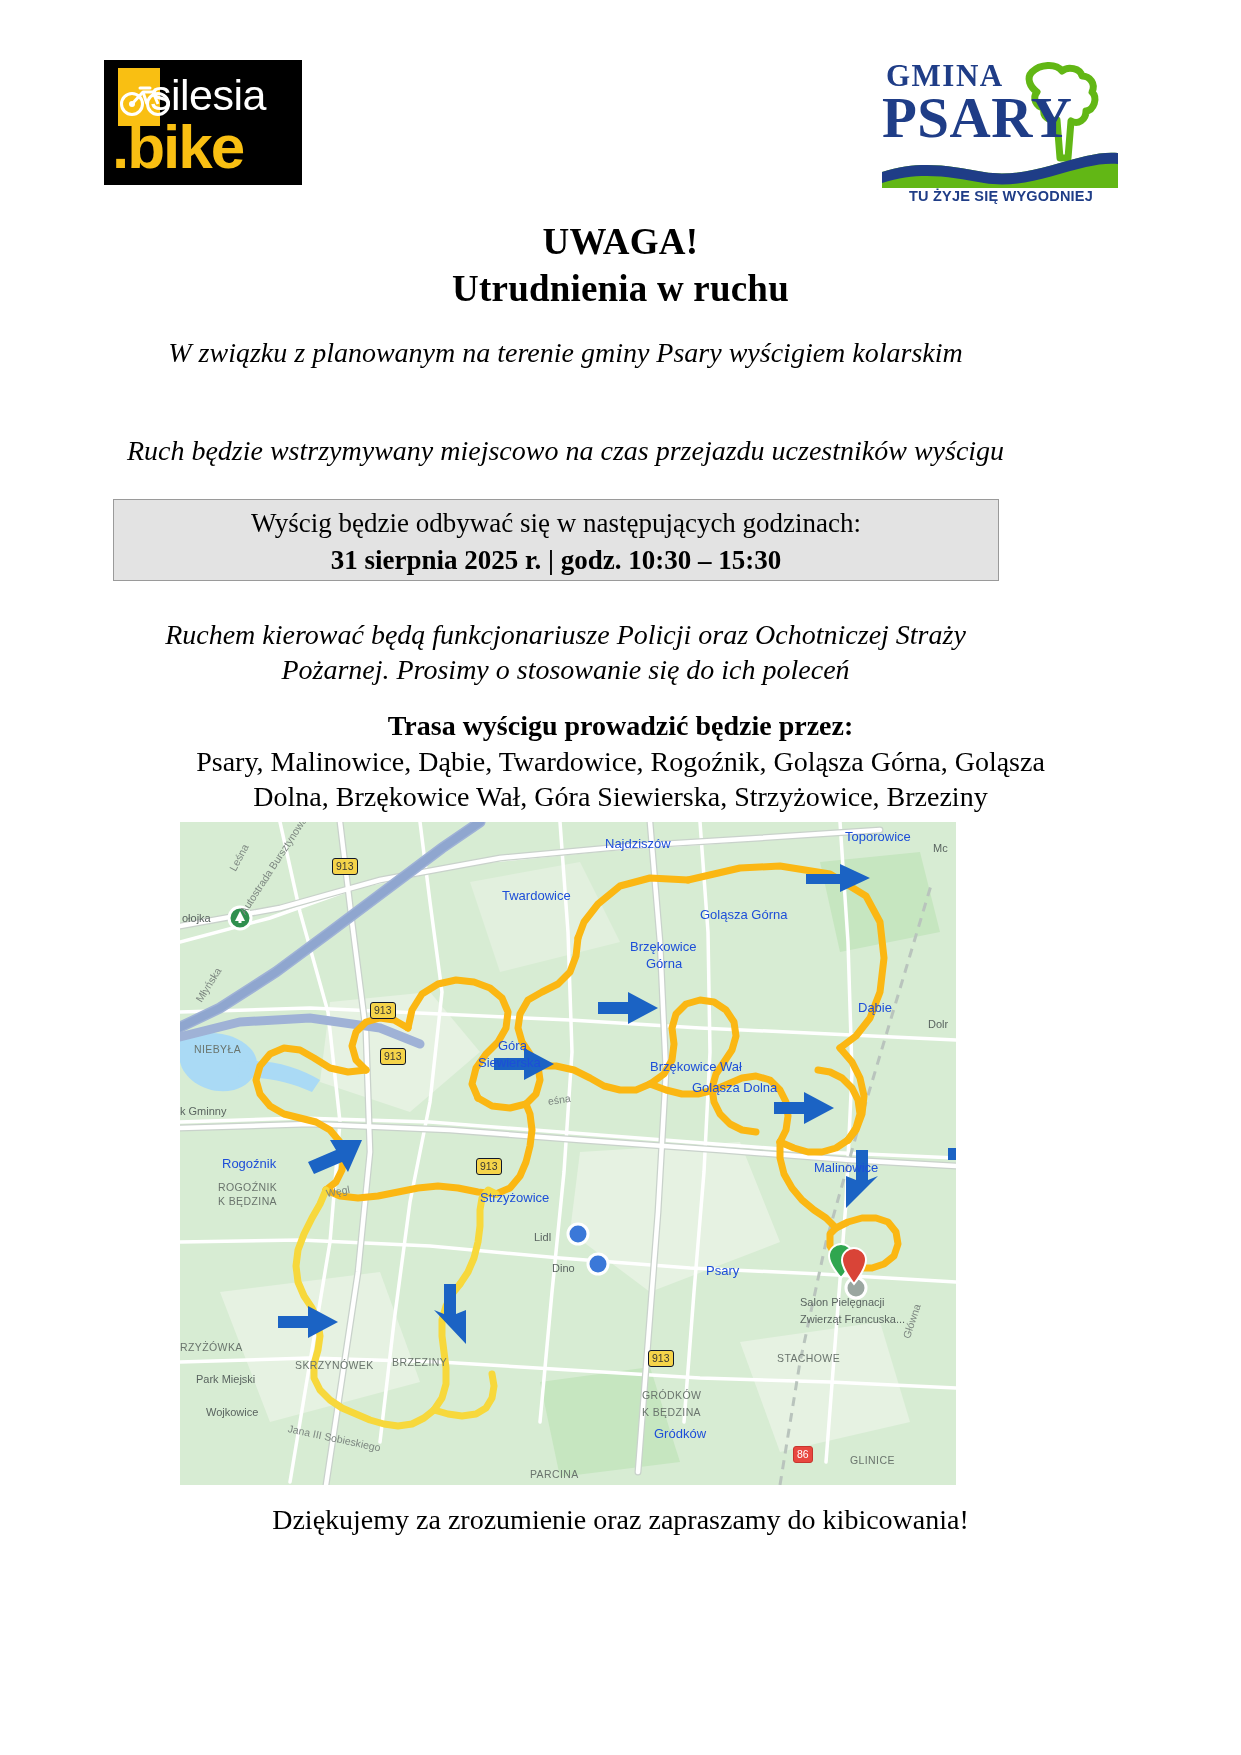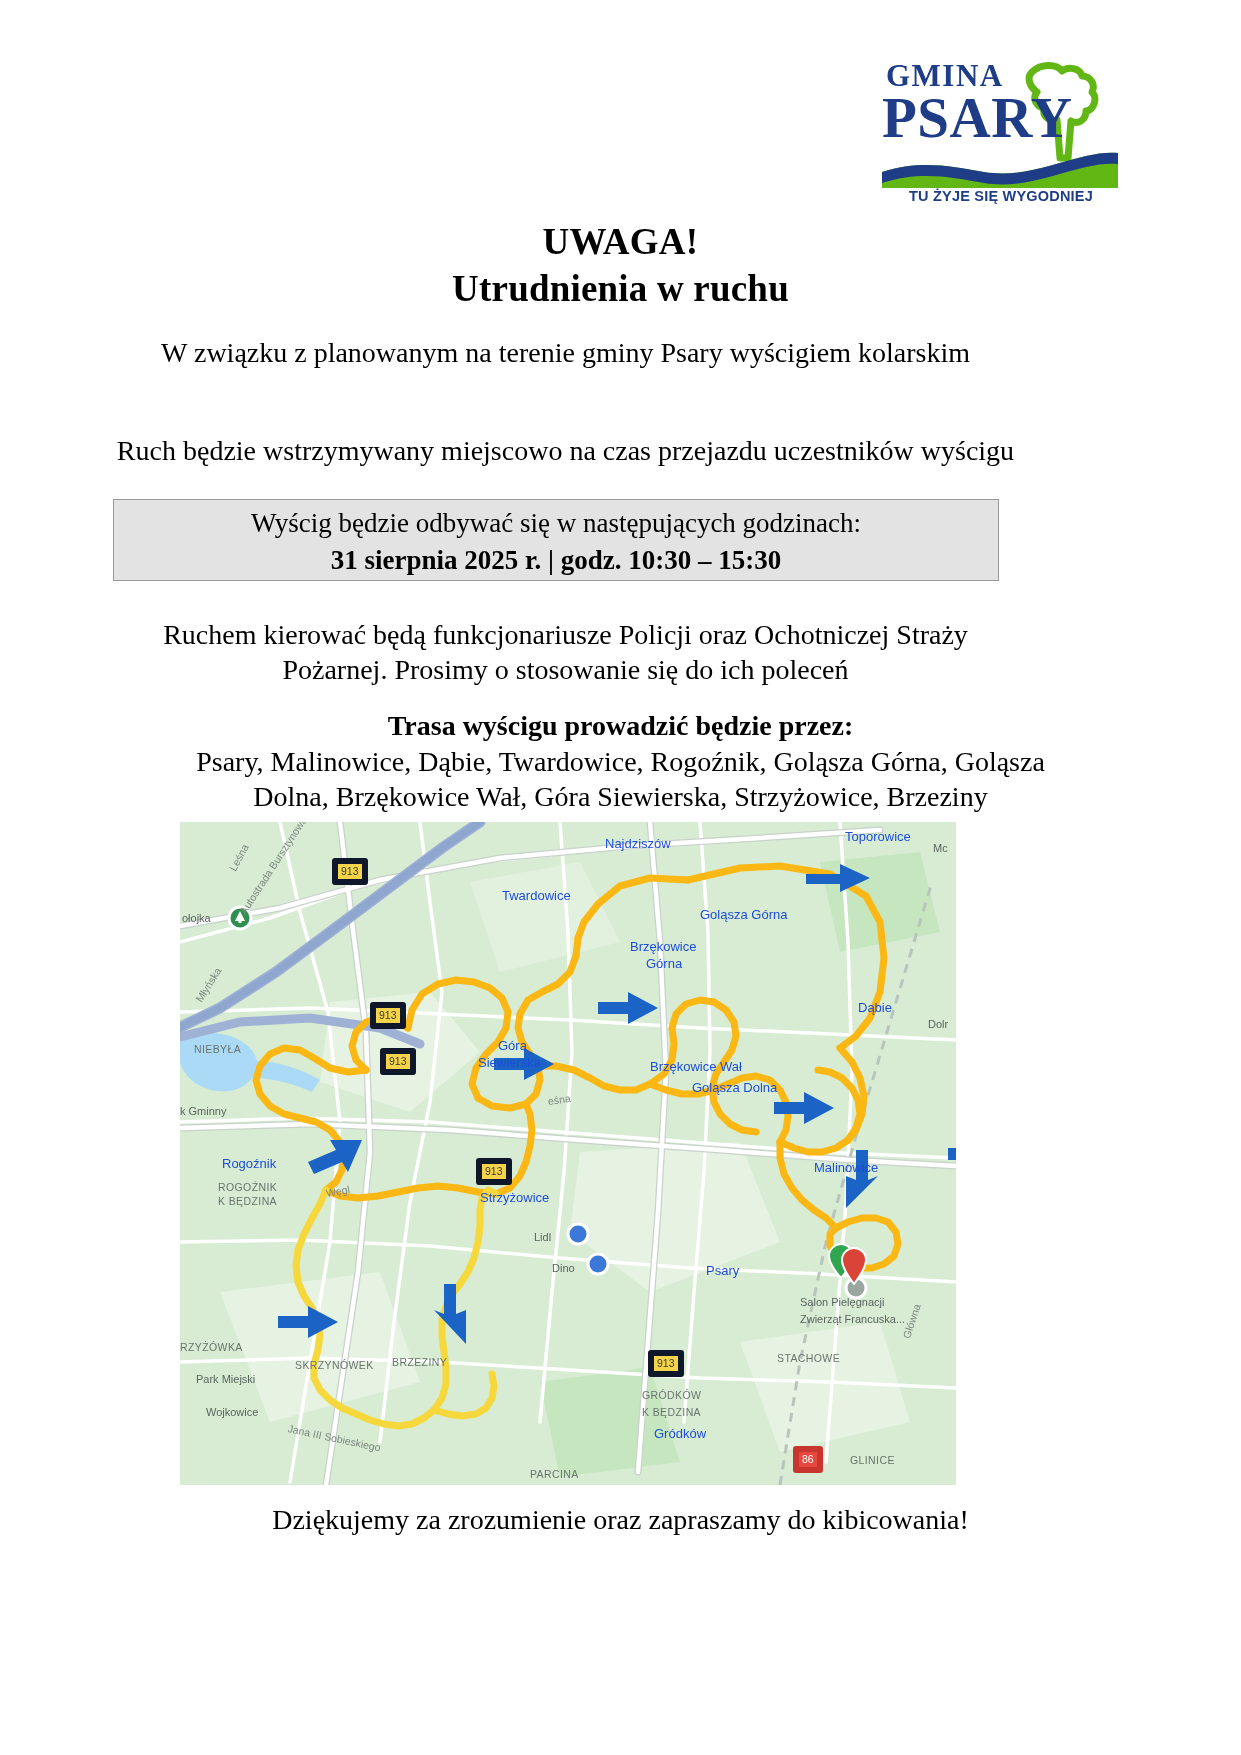--- a/index.html
+++ b/index.html
@@ -130,20 +130,21 @@
   }
   .heading-line.sub { letter-spacing: 0.2px; }
 
   
   .para {
     position: absolute;
     width: 1131px;
     text-align: center;
     font-size: 28px;
     line-height: 35px;
+    font-style: italic;
   }
   .para-intro { top: 335px; }
   .para-stop  { top: 433px; }
   .para-police { top: 617px; }
 
   
   .date-box {
     position: absolute;
     left: 113px;
     top: 499px;
@@ -215,21 +216,21 @@
     font-size: 11px;
     color: #5a6460;
   }
   .map-label.street {
     font-size: 10.5px;
     color: #7d8781;
   }
   .shield {
     position: absolute;
     background: #f5d44a;
-    border: 6px solid #0f172a;
+    border: 1px solid #0f172a;
     border-radius: 3px;
     font-family: "Liberation Sans", sans-serif;
     font-size: 10.5px;
     line-height: 14px;
     color: #3c3a32;
     text-align: center;
     padding: 0 3px;
     height: 15px;
   }
   .shield.red {
@@ -246,20 +247,33 @@
     text-align: center;
     font-size: 28px;
     line-height: 35px;
   }
 </style>
 </head>
 <body>
 
 <div class="page">
 
+  <div class="logo-silesia">
+    <div class="yellow-block"></div>
+    <svg class="bike-mark" viewBox="0 0 52 34">
+      <circle cx="13" cy="21" r="10.5" fill="none" stroke="#ffffff" stroke-width="3"></circle>
+      <circle cx="13" cy="21" r="3" fill="#ffffff"></circle>
+      <circle cx="39" cy="21" r="10.5" fill="none" stroke="#ffffff" stroke-width="3"></circle>
+      <path d="M13 21 L24 9 L34 9 L39 21" fill="none" stroke="#ffffff" stroke-width="3" stroke-linejoin="round"></path>
+      <path d="M24 9 L28 21" fill="none" stroke="#ffffff" stroke-width="3"></path>
+      <path d="M21 5 L31 5" stroke="#ffffff" stroke-width="3" stroke-linecap="round"></path>
+    </svg>
+    <div class="silesia-word">silesia</div>
+    <div class="bike-word">.bike</div>
+  </div>
 
   <div class="logo-psary">
     <svg width="240" height="128" viewBox="0 0 240 128" style="position:absolute;left:0;top:0;">
       <path d="M152 12 C160 4 176 3 182 11 C188 6 200 8 202 16 C210 16 216 24 212 32 C218 38 214 50 206 51 C206 60 198 65 191 61 L188 98 L180 98 L177 60 C169 62 162 56 164 48 C156 47 152 38 157 32 C150 27 146 18 152 12 Z" fill="none" stroke="#62b715" stroke-width="7" stroke-linejoin="round"></path>
       <path d="M2 112 C40 100 70 106 104 112 C140 118 172 104 206 96 C218 93 230 92 238 93 L238 128 L2 128 Z" fill="#62b715"></path>
       <path d="M2 112 C40 100 70 106 104 112 C140 118 172 104 206 96 C218 93 230 92 238 93 L238 104 C230 103 218 104 206 107 C172 115 140 129 104 123 C70 117 40 111 2 123 Z" fill="#1f3d87"></path>
     </svg>
     <div class="gmina-word">GMINA</div>
     <div class="psary-word">PSARY</div>
     <div class="tagline">TU ŻYJE SIĘ WYGODNIEJ</div>

